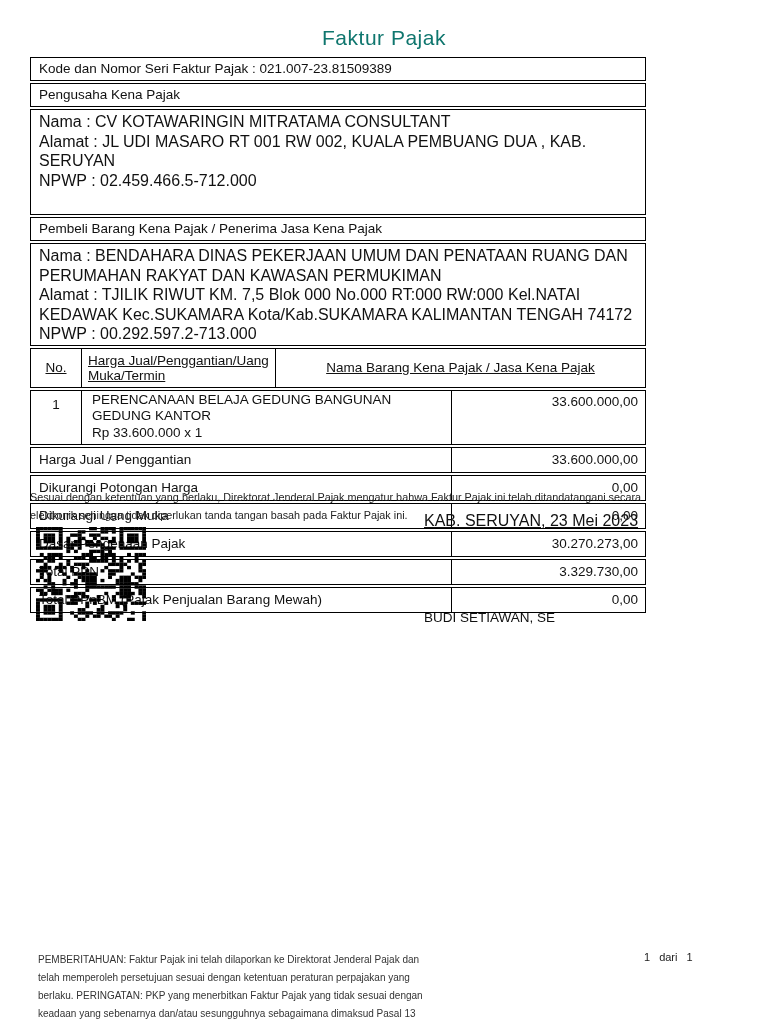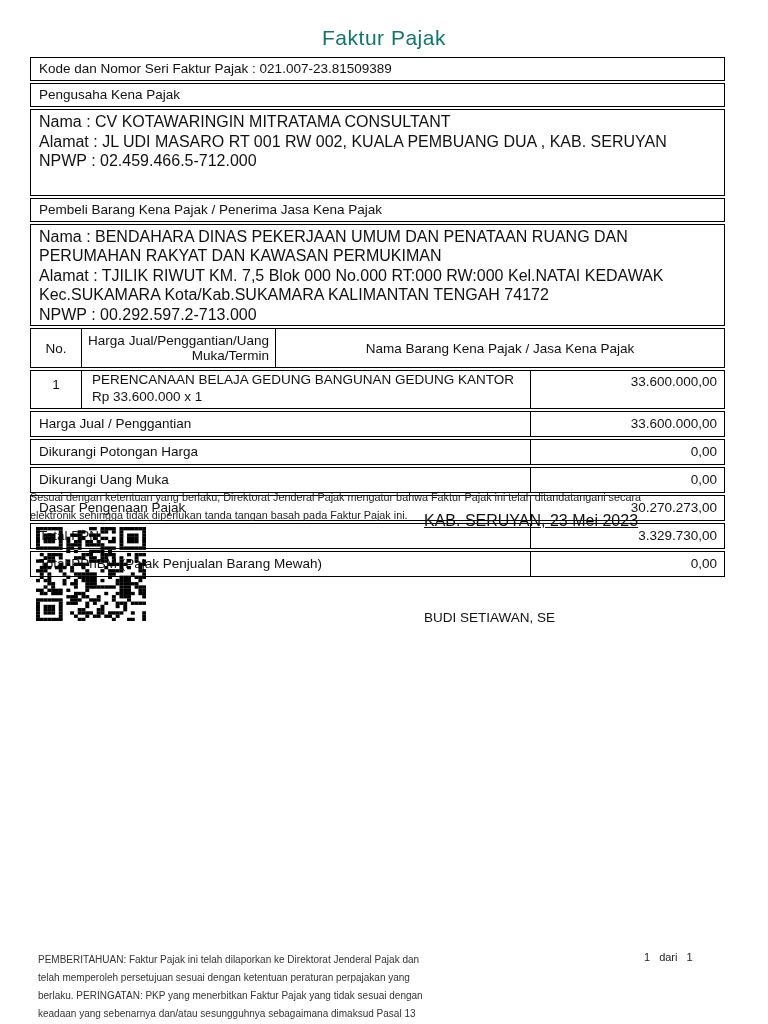--- a/index.html
+++ b/index.html
@@ -11,39 +11,39 @@
     position: relative;
     overflow: hidden;
   }
   .page { position: absolute; inset: 0; background: #fff; }
 
   .doc-title {
     position: absolute; top: 26px; left: 0; width: 100%;
     text-align: center; font-size: 21px; color: #0f766e; letter-spacing: 0.5px;
   }
 
-  .doc { position: absolute; left: 30px; top: 57px; width: 695px; }
+  .doc { position: absolute; left: 30px; top: 57px; width: 616px; }
 
   .box {
     border: 1.5px solid #000;
     margin-bottom: 2px;
     background: #fff;
   }
   .line-row { padding: 3px 8px 4px 8px; font-size: 13.5px; }
   .party-block { padding: 2px 8px 4px 8px; font-size: 16px; line-height: 19.5px; }
   .seller-block { padding-bottom: 24px; }
   .buyer-block { padding-bottom: 1px; }
 
   .trow { display: flex; align-items: stretch; }
   .cell { font-size: 13.5px; }
   .cell-no { width: 50px; flex: 0 0 50px; text-align: center; }
   .cell-name { flex: 1 1 auto; border-left: 1.5px solid #000; }
   .cell-price { width: 194px; flex: 0 0 194px; border-left: 1.5px solid #000; }
 
-  .header-row .cell { display: flex; align-items: center; justify-content: center; text-align: right; padding: 4px 6px; min-height: 36px; }
+  .header-row .cell { display: flex; align-items: center; justify-content: center; text-align: left; padding: 4px 6px; min-height: 36px; text-decoration: underline; }
 
   .item-row .cell-no { padding-top: 6px; }
   .item-row .cell-name { padding: 1px 6px 3px 10px; line-height: 16.5px; }
   .item-row .cell-price { text-align: right; padding: 3px 7px 0 6px; }
 
   .sum-row .sum-label { flex: 1 1 auto; padding: 4px 8px 5px 8px; }
   .sum-row .sum-value { width: 194px; flex: 0 0 194px; border-left: 1.5px solid #000; text-align: right; padding: 4px 7px 5px 6px; }
 
   .disclaimer {
     position: absolute; left: 30px; top: 488px; width: 632px;

